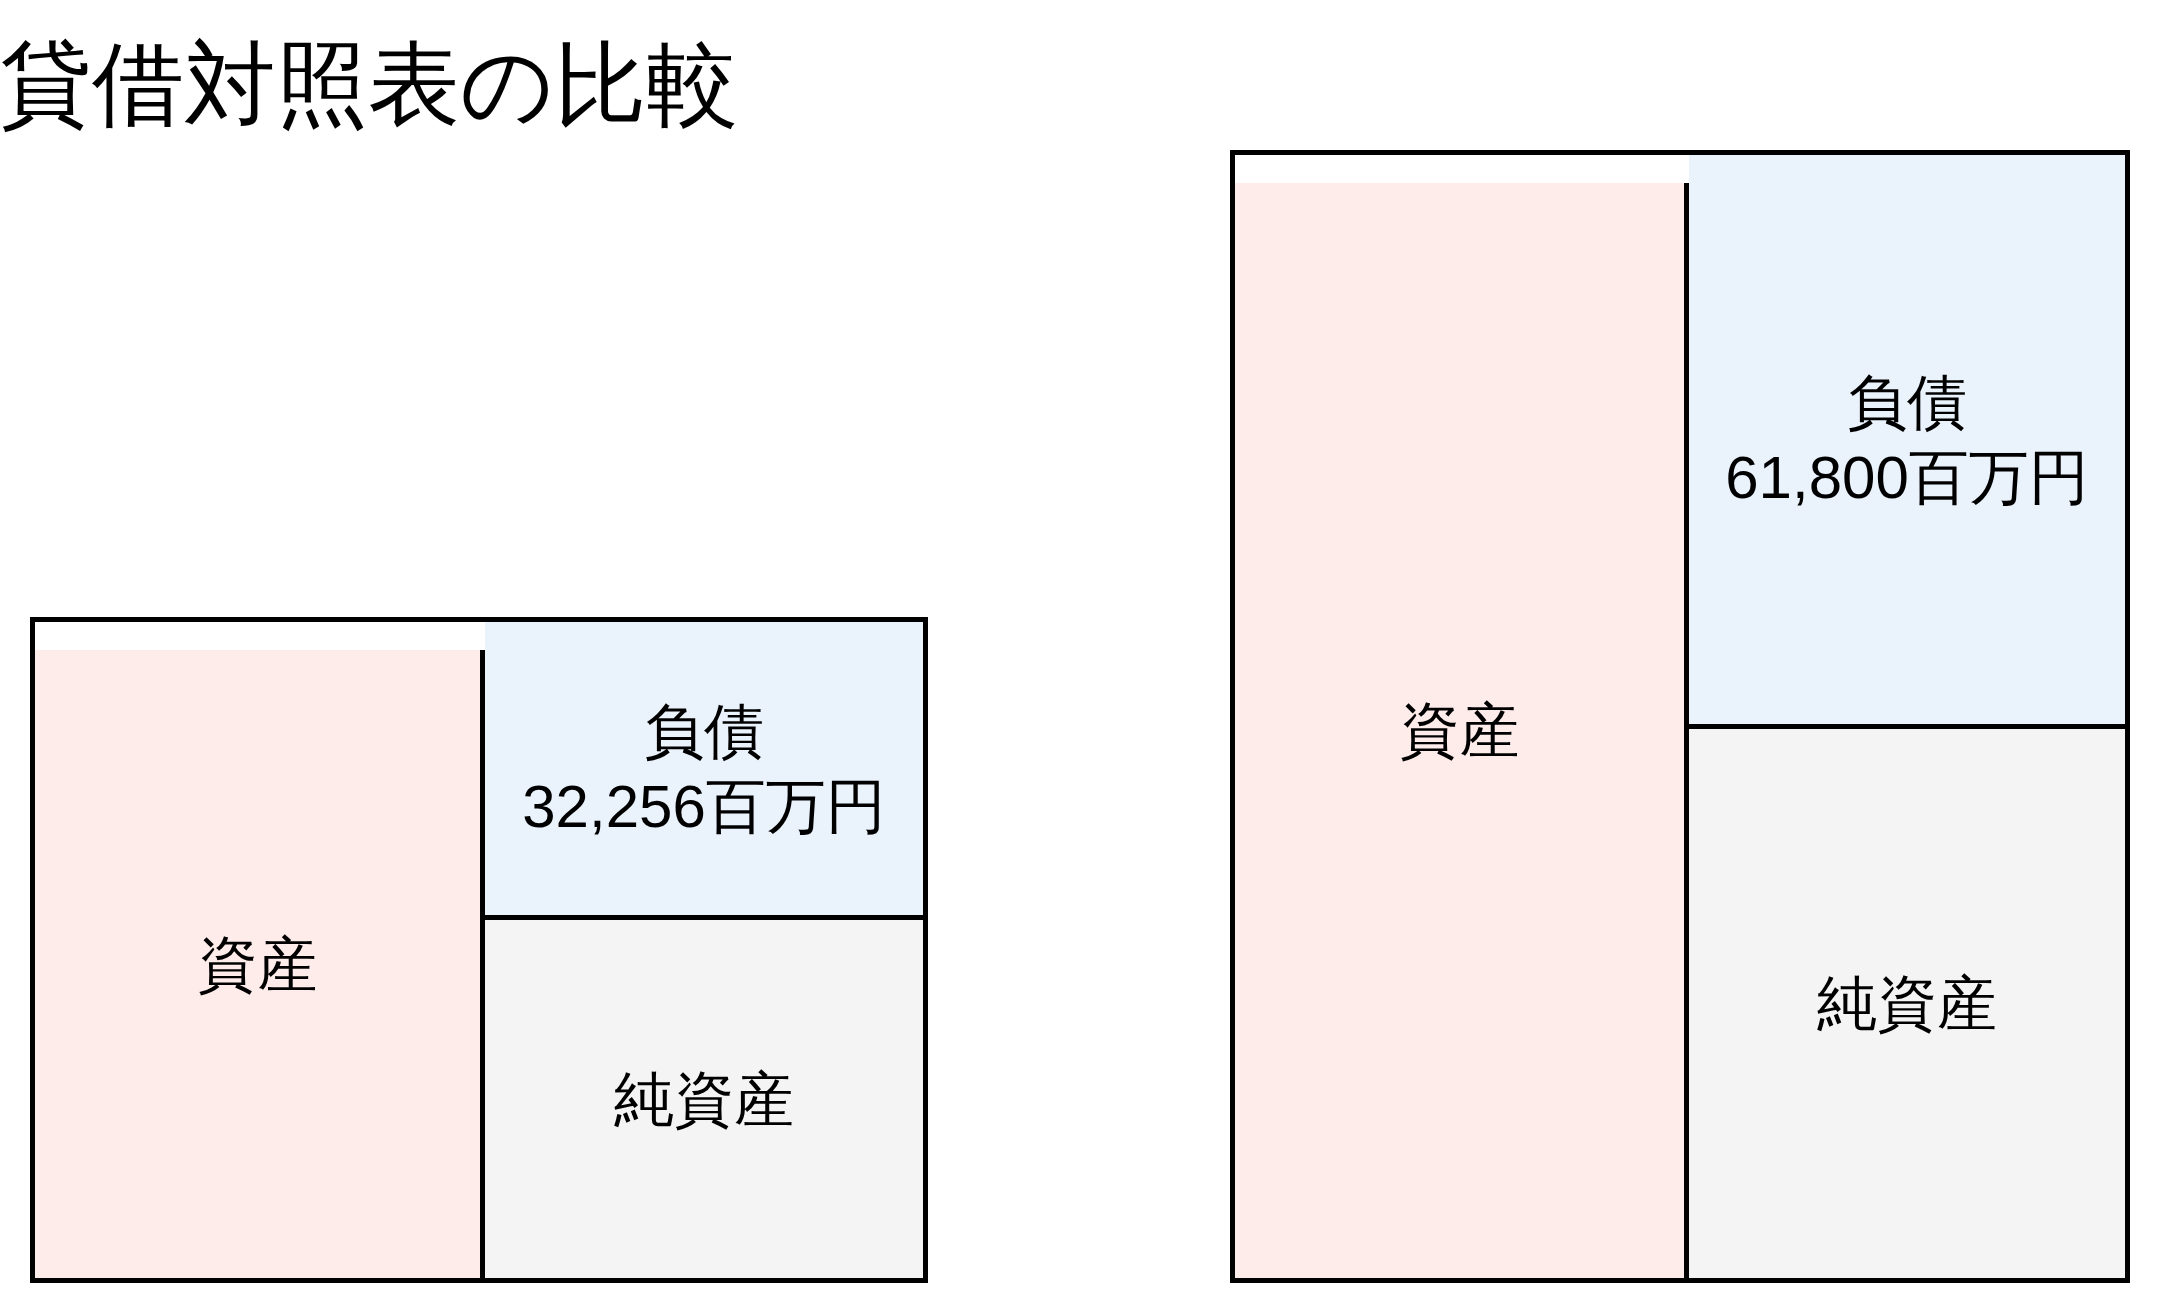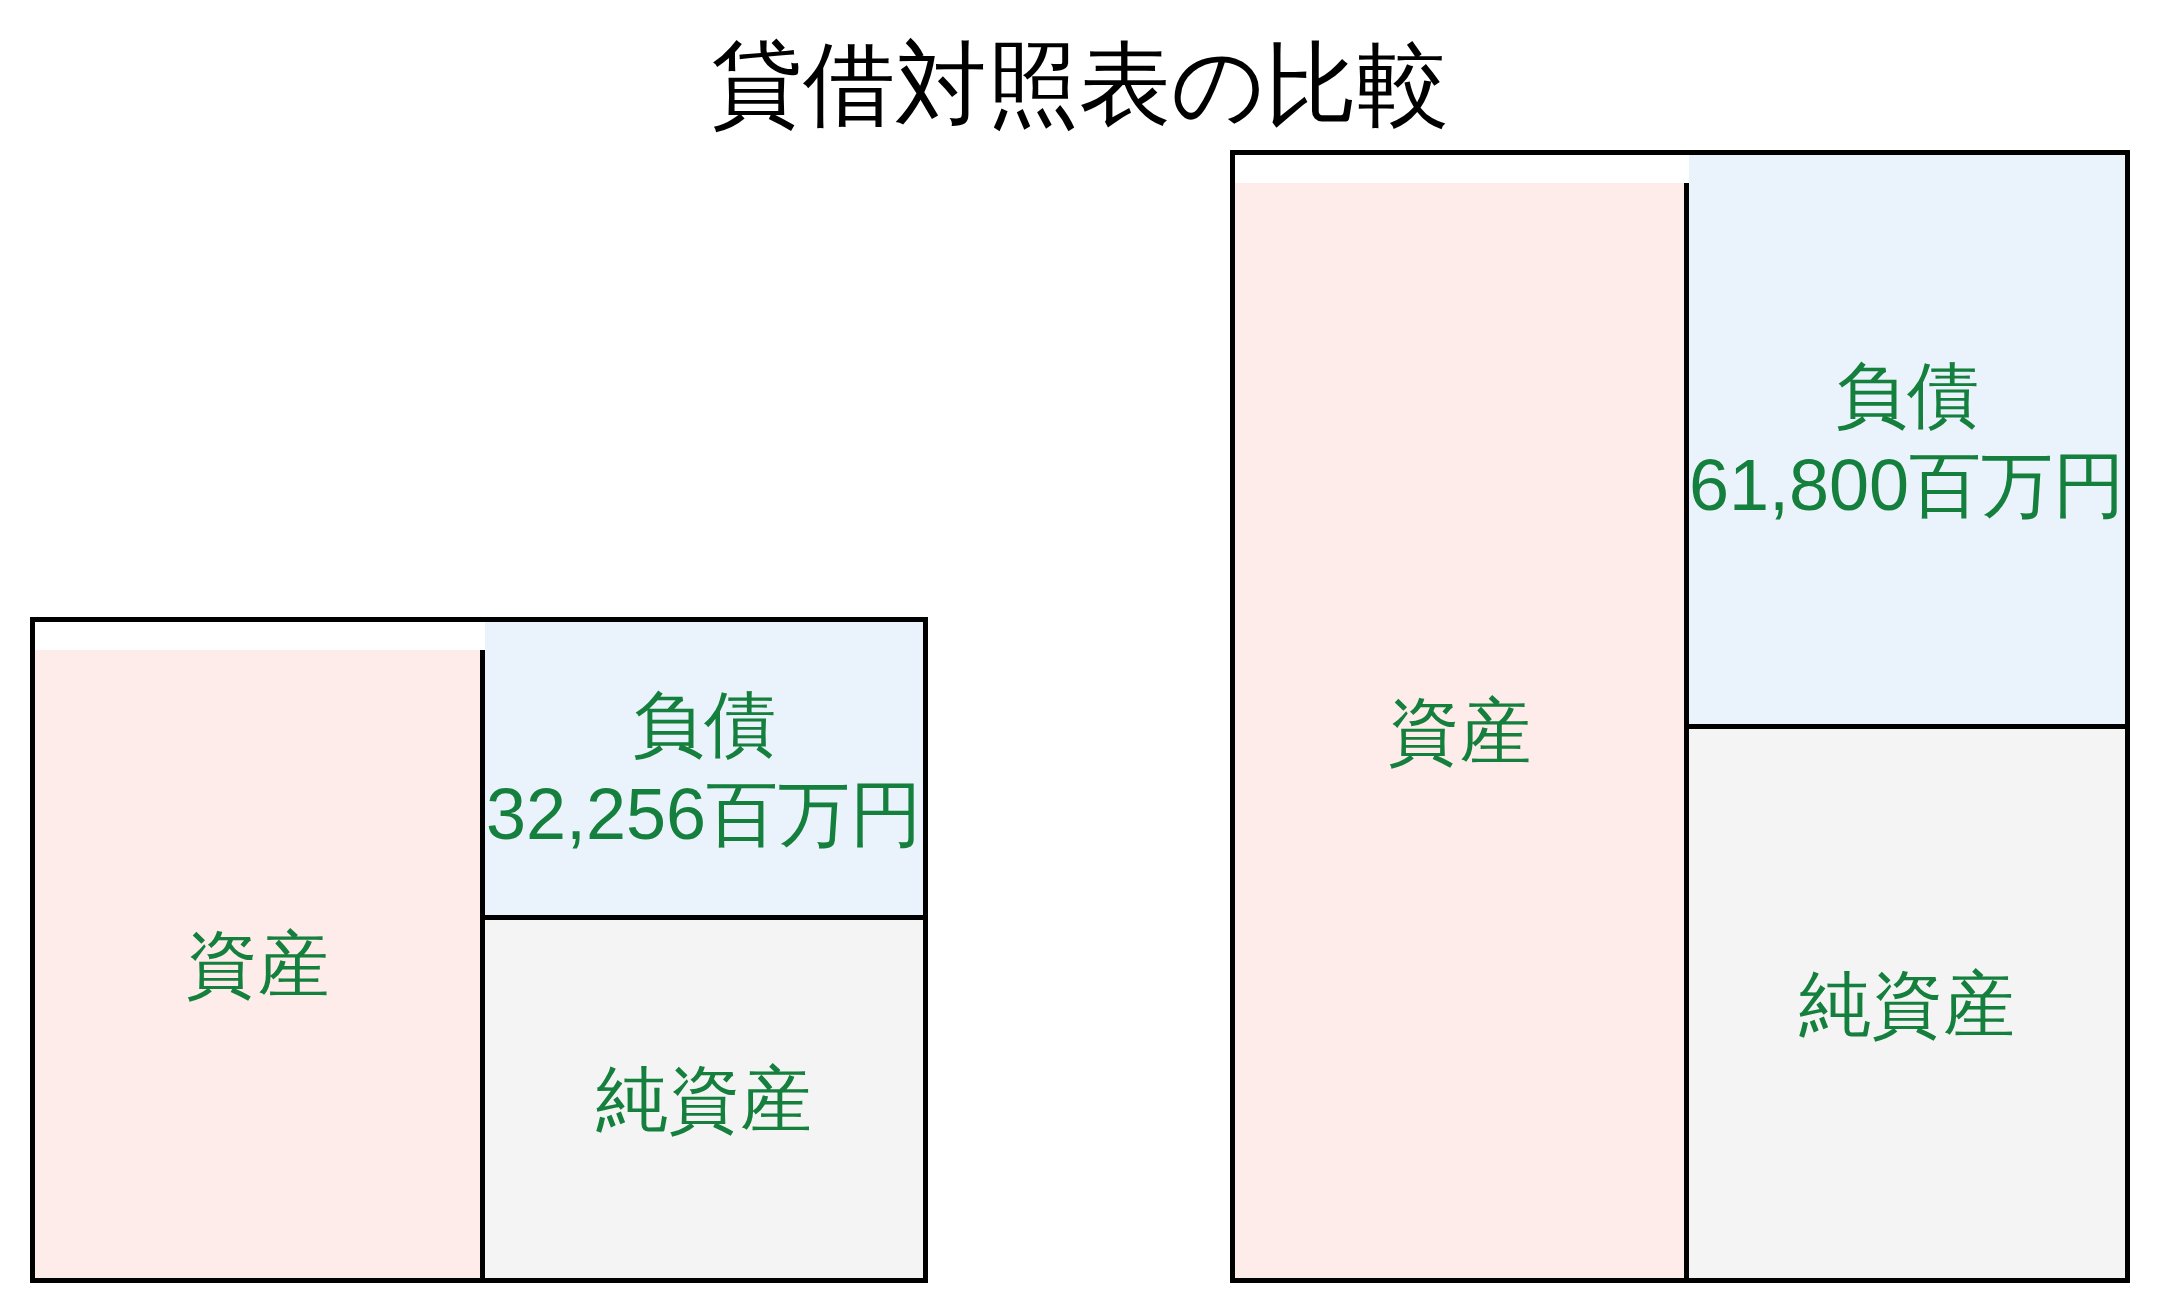--- a/index.html
+++ b/index.html
@@ -16,21 +16,20 @@
     position: relative;
     width: 2160px;
     height: 1315px;
     background: #ffffff;
   }
   .chart-title {
     position: absolute;
     top: 36px;
     left: 0;
     width: 100%;
-    text-align: center;
     font-size: 92px;
     line-height: 1.05;
     letter-spacing: 0px;
     color: #000000;
     white-space: nowrap;
   }
   .bs {
     position: absolute;
     bottom: 32px;
     display: flex;
@@ -57,23 +56,23 @@
   .bs-right .assets-seg { width: 454px; }
   .right-col {
     flex: 1 1 auto;
     display: flex;
     flex-direction: column;
     min-width: 0;
   }
   .liab-seg { border-bottom: 5px solid #000000; flex: 0 0 auto; }
   .net-seg  { flex: 1 1 auto; }
   .seg-label {
-    font-size: 72px;
+    font-size: 60px;
     line-height: 1.25;
-    color: #15803d;
+    color: #000000;
     white-space: nowrap;
   }
 </style>
 </head>
 <body>
 
 <div class="page">
 
   <div class="chart-title">貸借対照表の比較</div>
 

